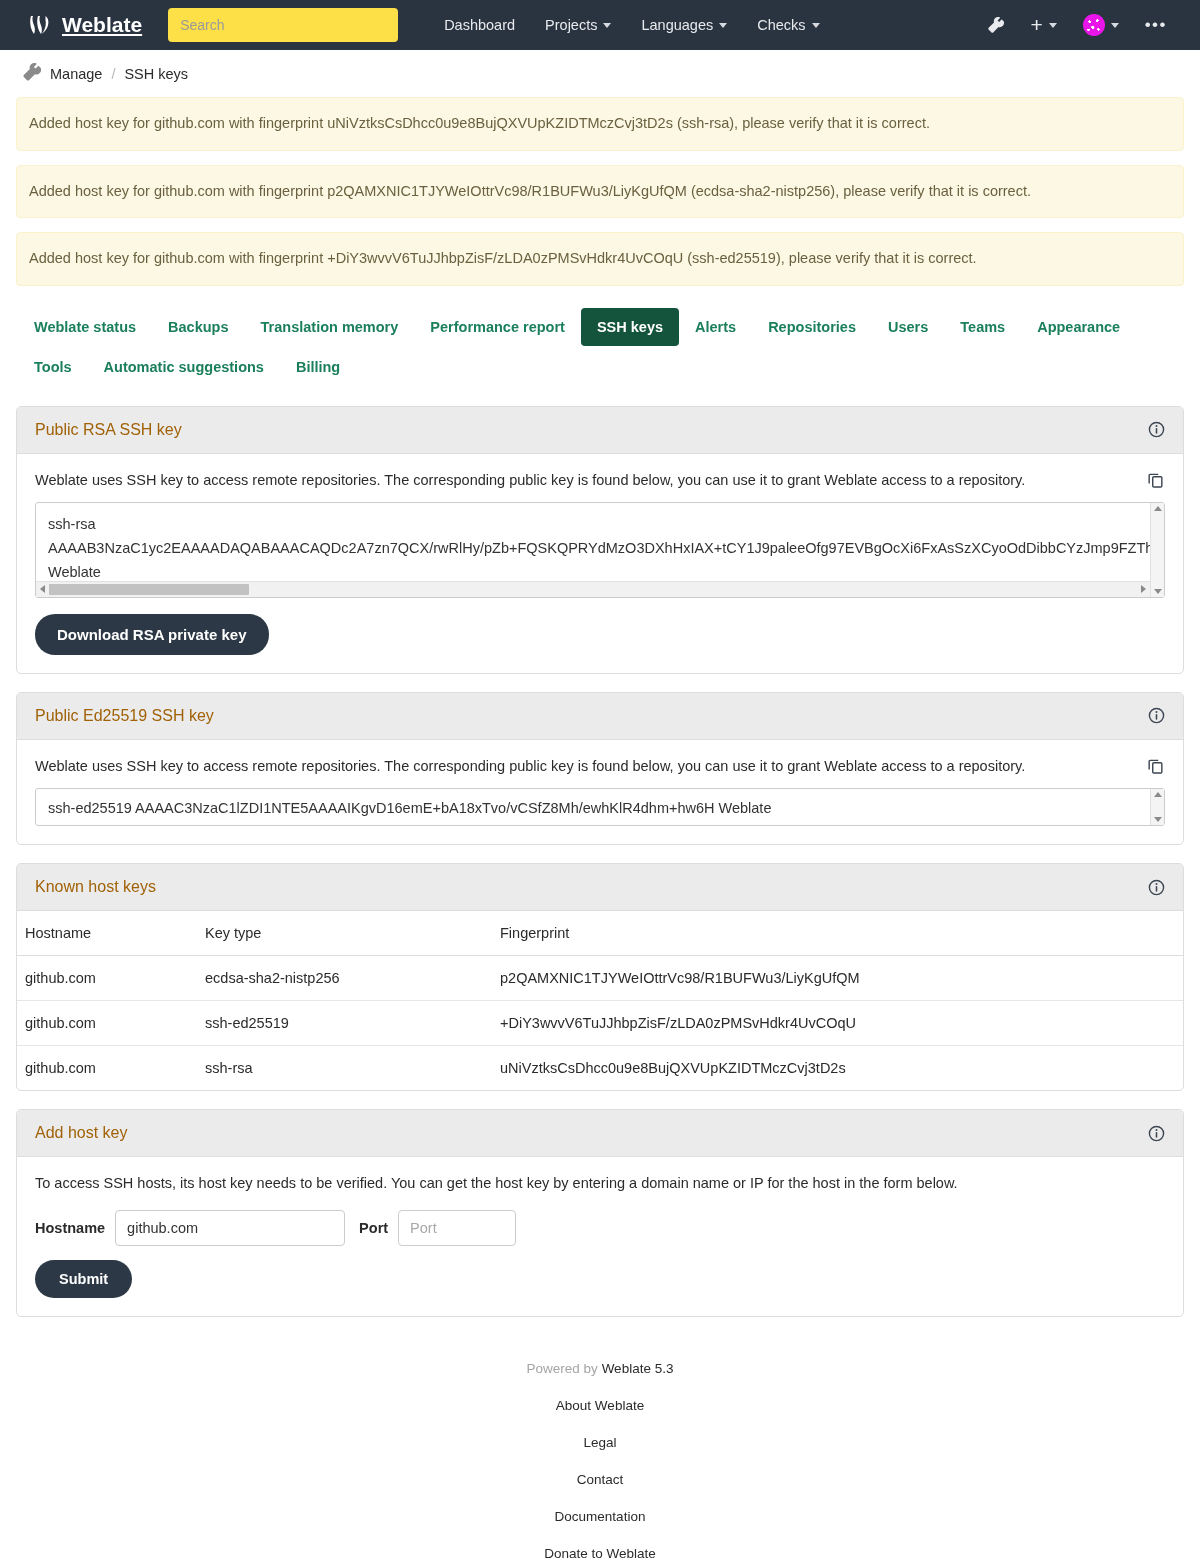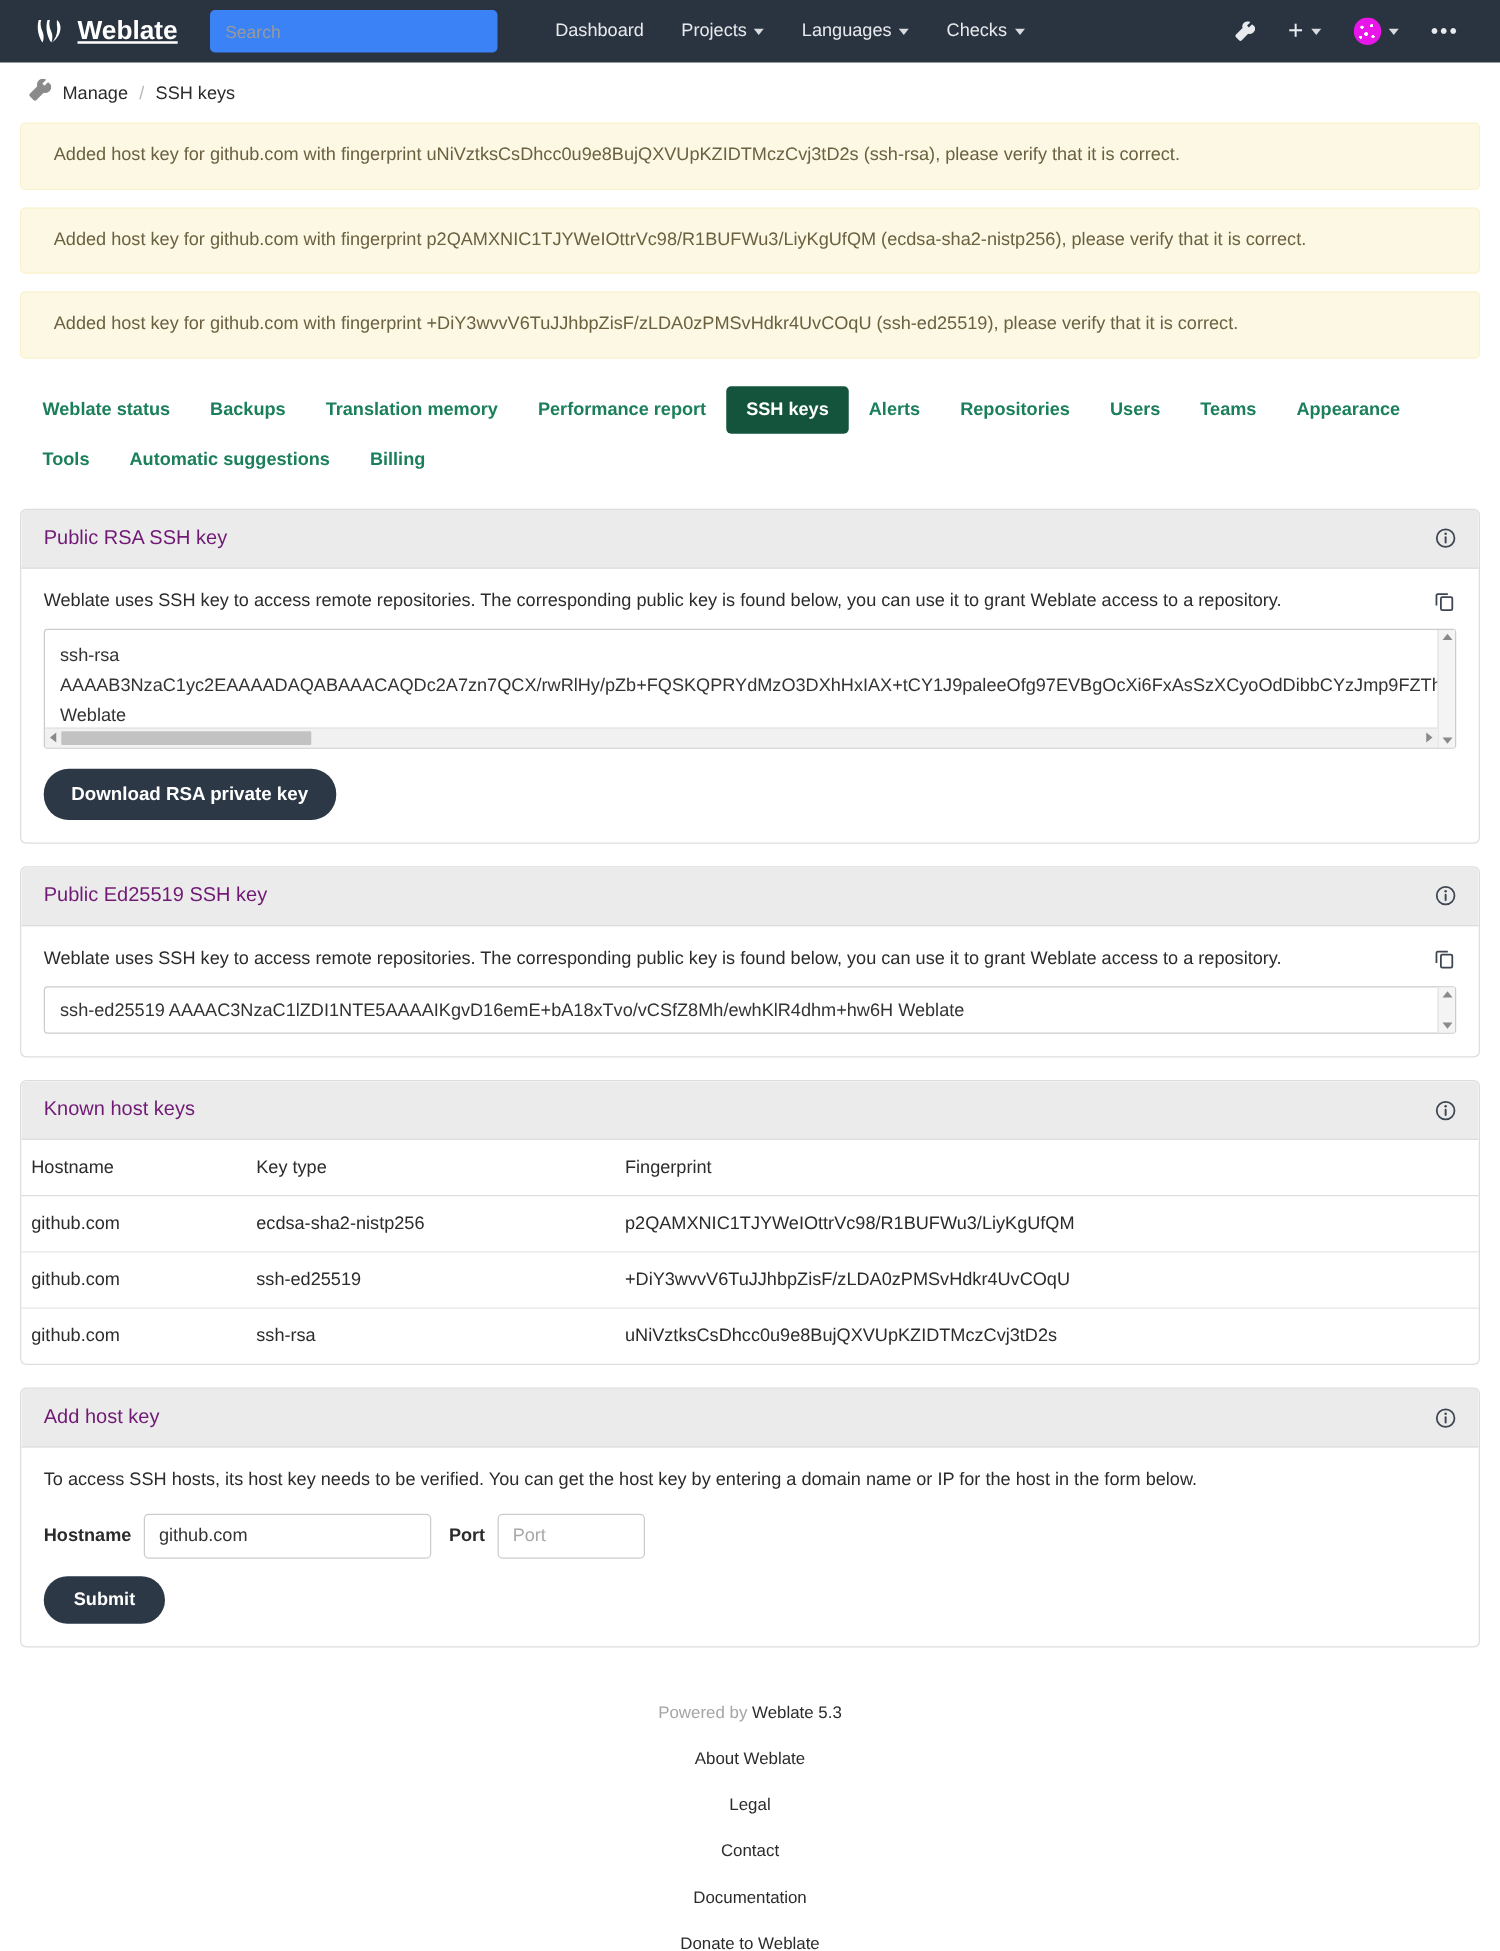--- a/index.html
+++ b/index.html
@@ -20,21 +20,21 @@
     padding: 0 22px 0 26px;
   }
   .brand {
     display: flex; align-items: center; gap: 10px;
     color: #ffffff; font-size: 21px; font-weight: 600;
     margin-right: 26px;
   }
   .brand-logo { width: 26px; height: 26px; display:block; }
   .search-box {
     width: 230px; height: 34px;
-    background: #3b82f6;
+    background: #fde047;
     border: none; border-radius: 4px;
     padding: 0 12px;
     font-size: 14px; color: #333;
     font-family: "Liberation Sans", sans-serif;
   }
   .search-box::placeholder { color: #9a9a9a; }
   .nav-links { display: flex; align-items: center; margin-left: 32px; gap: 2px; }
   .nav-link {
     color: #e8eaed; font-size: 14.5px;
     padding: 8px 14px; text-decoration: none;
@@ -75,21 +75,21 @@
   }
   .breadcrumb-bar a { color: #2b2b2b; text-decoration: none; }
   .bc-sep { color: #b9b9b9; }
 
   
   .alert {
     background: #fcf8e3;
     border: 1px solid #faf2cc;
     border-radius: 4px;
     margin: 0 16px 14px 16px;
-    padding: 16px 26px;
+    padding: 16px 12px;
     font-size: 14.5px;
     color: #6b6141;
     line-height: 1.35;
   }
 
   
   .tabs {
     display: flex; flex-wrap: wrap;
     padding: 8px 18px 10px 18px;
     gap: 2px 0;
@@ -115,21 +115,21 @@
     border-radius: 5px;
     background: #ffffff;
     overflow: hidden;
   }
   .panel-head {
     background: #ebebeb;
     border-bottom: 1px solid #dddddd;
     padding: 14px 18px;
     display: flex; align-items: center;
     font-size: 16px;
-    color: #701a75;
+    color: #a16207;
   }
   .panel-head .spacer { margin-left: auto; }
   .panel-body { padding: 16px 18px 18px 18px; }
   .panel-desc-row { display: flex; align-items: flex-start; }
   .panel-desc {
     font-size: 14.5px; color: #2b2b2b; line-height: 1.4;
     flex: 1; padding-right: 14px;
   }
 
   

